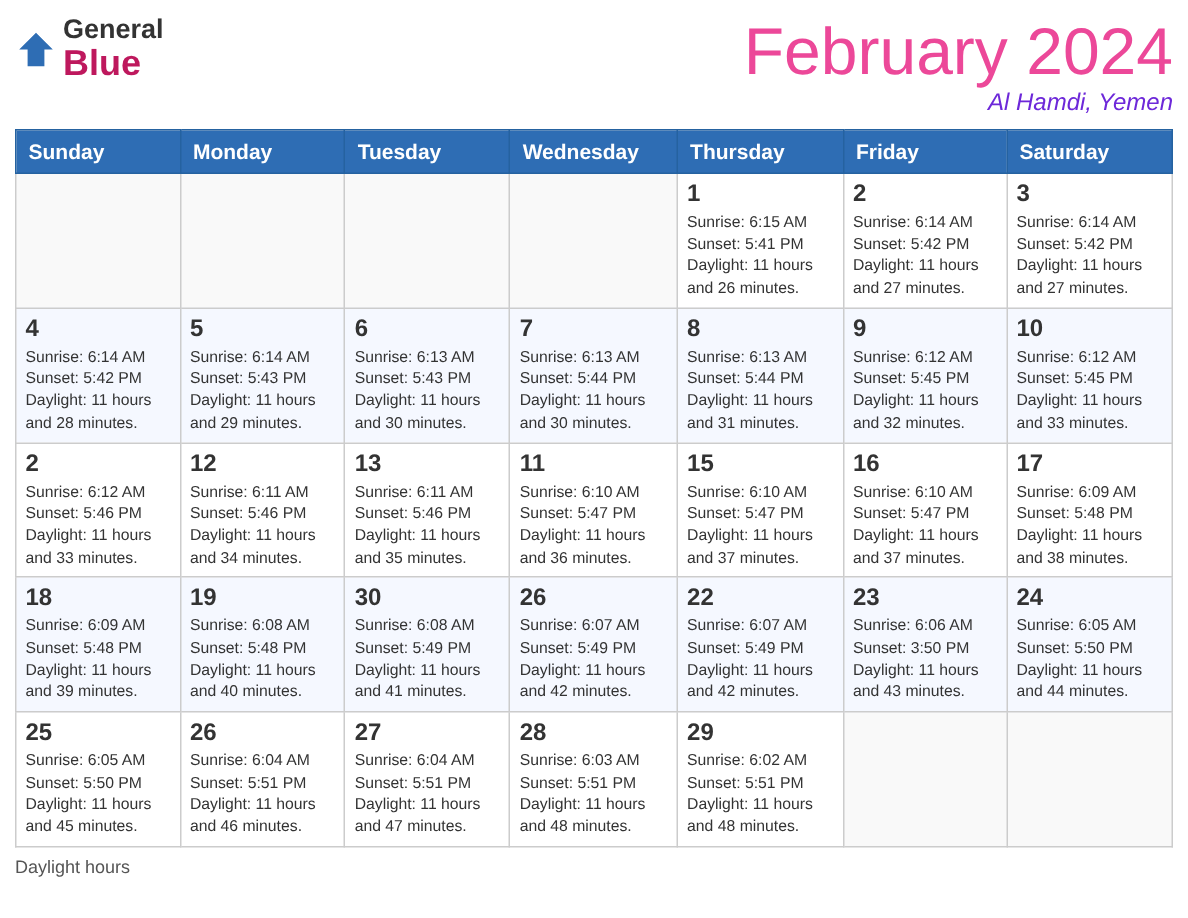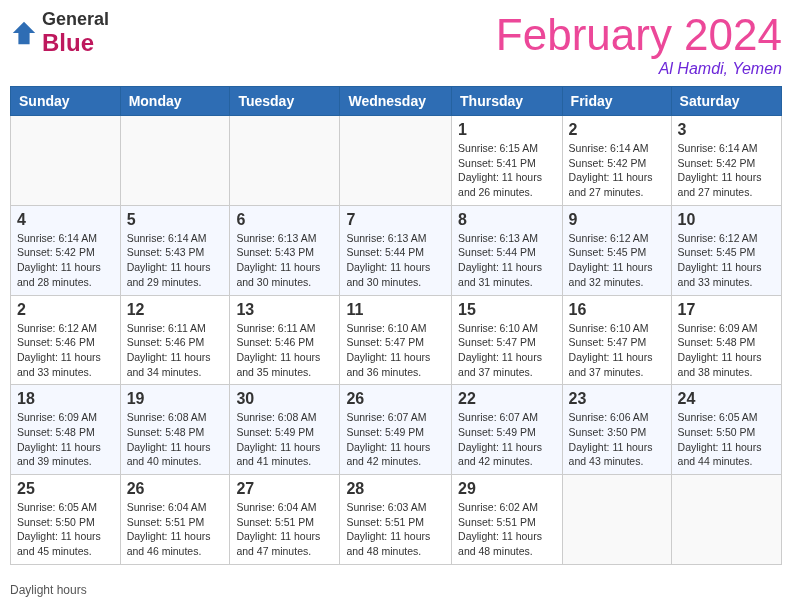--- a/index.html
+++ b/index.html
@@ -89,21 +89,21 @@
     }
     .day-info {
       font-size: 10.5px;
       color: #333;
       line-height: 1.4;
     }
     .empty-cell {
       background: #f9f9f9 !important;
     }
     .footer-note {
-      margin-top: 18px;
+      margin-top: 6px;
       font-size: 12px;
       color: #555;
       text-align: left;
     }
   </style>
 </head>
 <body>
 
 <div class="header-area">
   <div class="logo">

